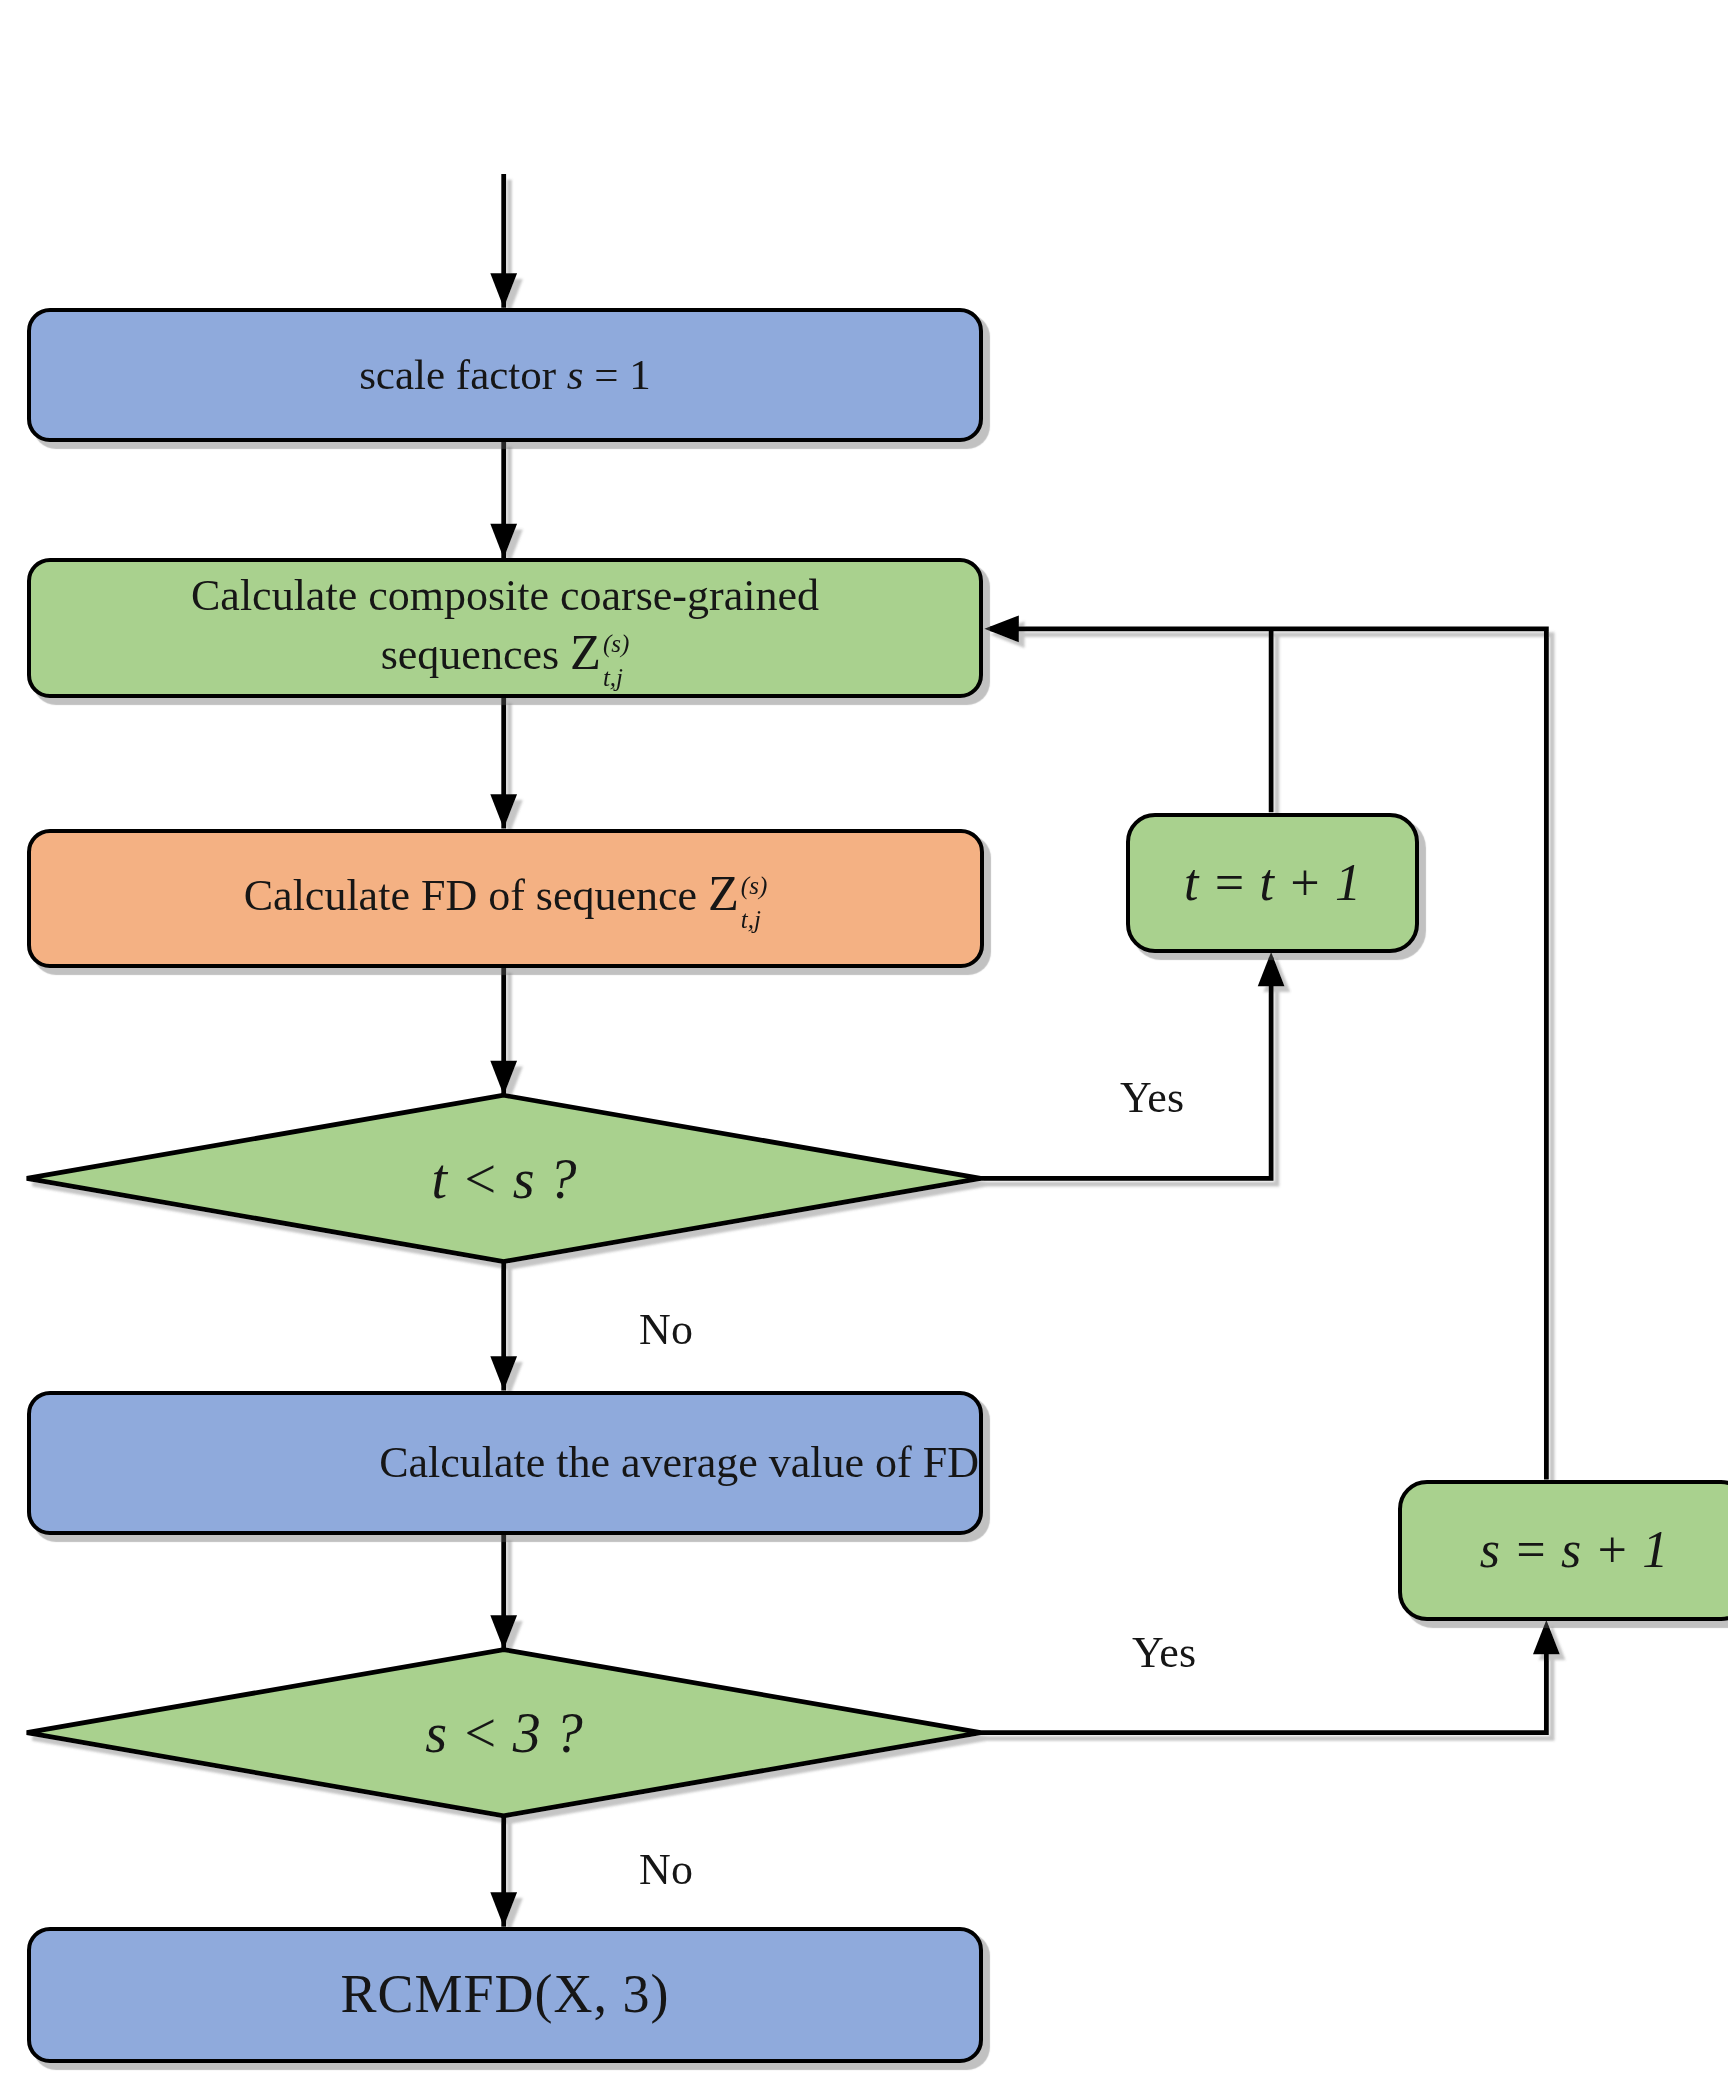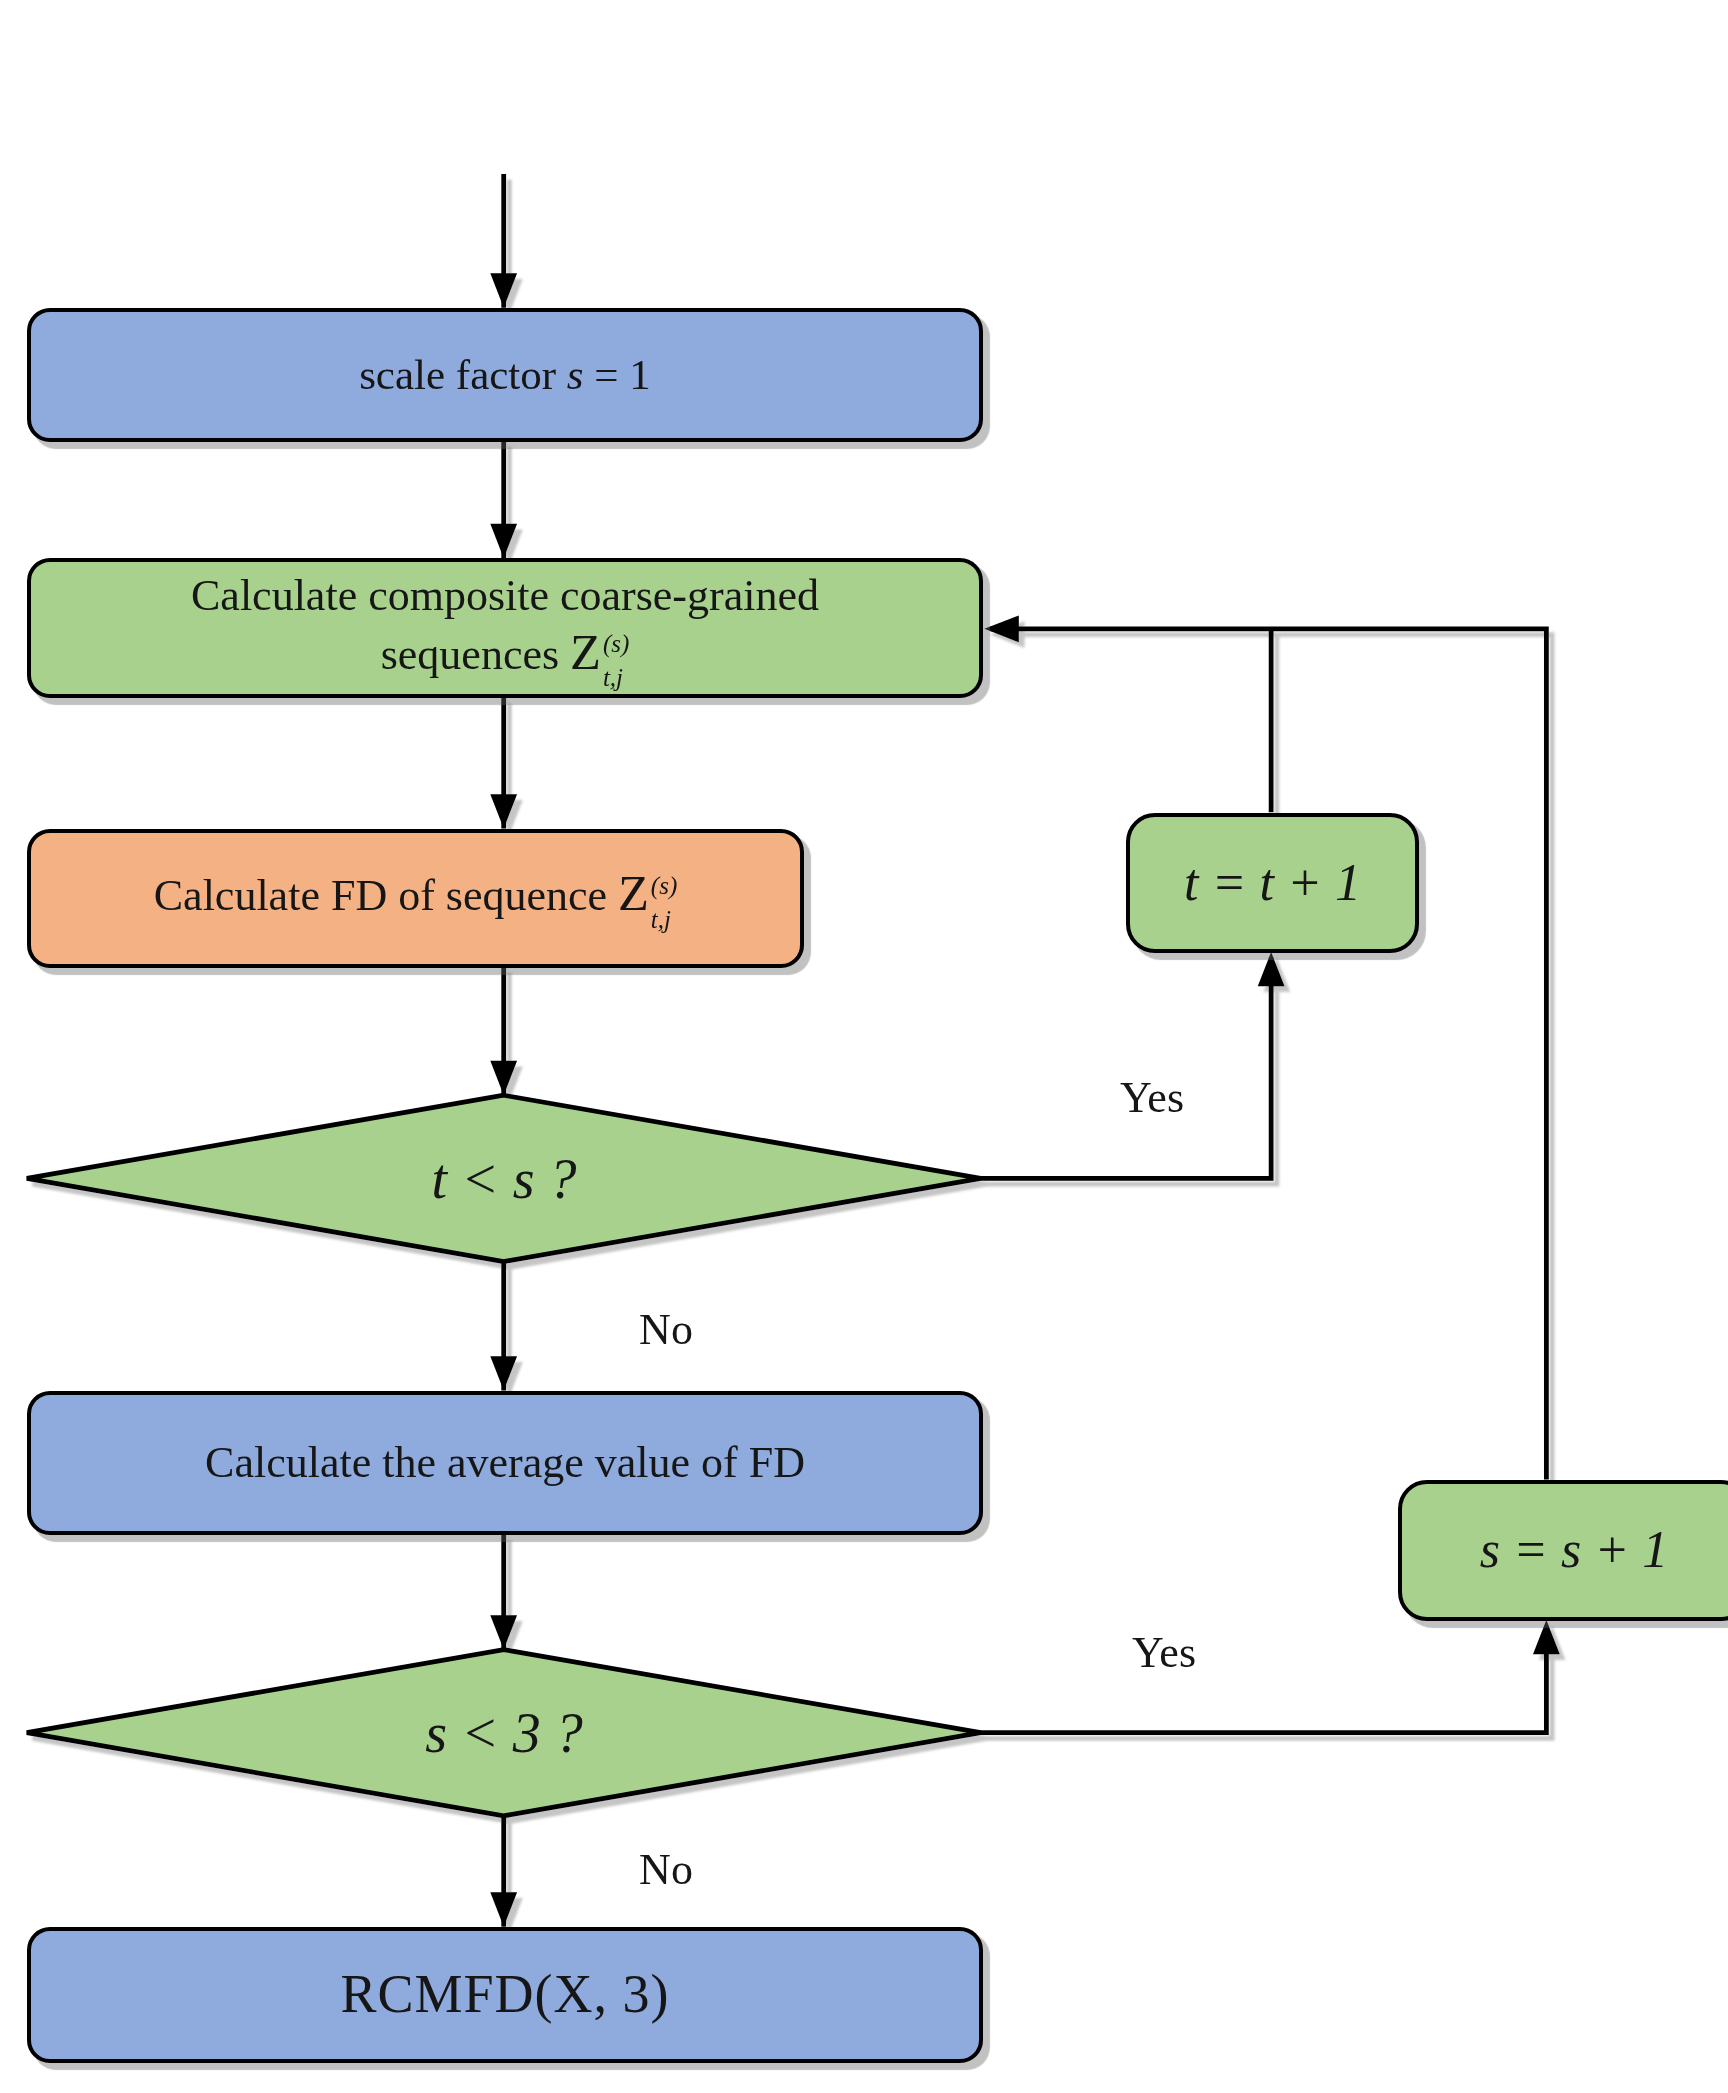--- a/index.html
+++ b/index.html
@@ -119,28 +119,28 @@
   </div>
 
   <div class="node green" style="left:27px;top:558px;width:956px;height:140px;">
     <div><span>Calculate composite coarse-grained</span></div>
     <div><span>sequences </span><span class="sym">Z</span><span class="ss">
           <span class="ss-sup">(s)</span>
           <span class="ss-sub">t,j</span>
         </span></div>
   </div>
 
-  <div class="node orange" style="left:27px;top:829px;width:777px;height:139px;">
+  <div class="node orange" style="left:27px;top:829px;width:957px;height:139px;">
     <div><span>Calculate FD of sequence </span><span class="sym">Z</span><span class="ss">
           <span class="ss-sup">(s)</span>
           <span class="ss-sub">t,j</span>
         </span></div>
   </div>
 
-  <div class="node blue" style="left:27px;top:1391px;width:956px;height:144px;">
+  <div class="node blue" style="left:27px;top:1391px;width:956px;height:144px;align-items:flex-end;">
     <div>Calculate the average value of FD</div>
   </div>
 
   <div class="node blue" style="left:27px;top:1927px;width:956px;height:136px;">
     <div class="result-text">RCMFD(X, 3)</div>
   </div>
 
   <div class="node green small" style="left:1126px;top:813px;width:293px;height:140px;">
     <div>t = t + 1</div>
   </div>

